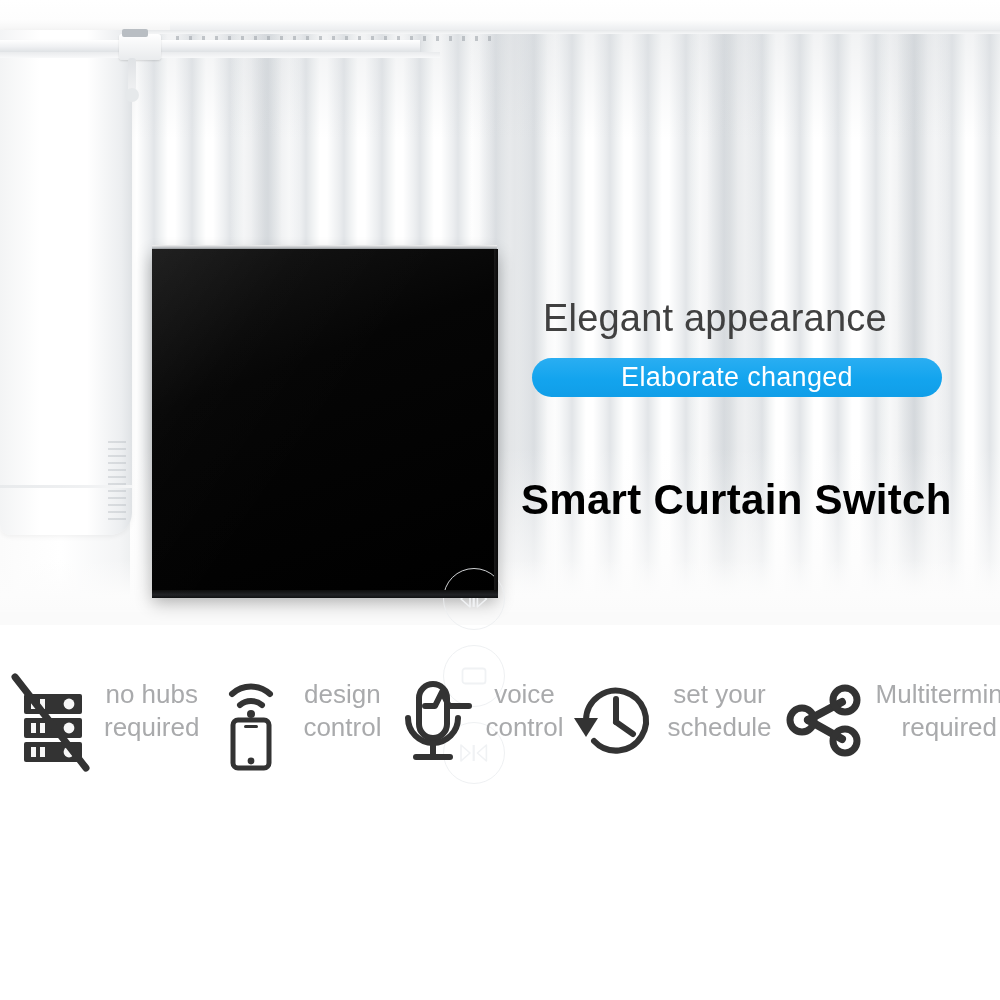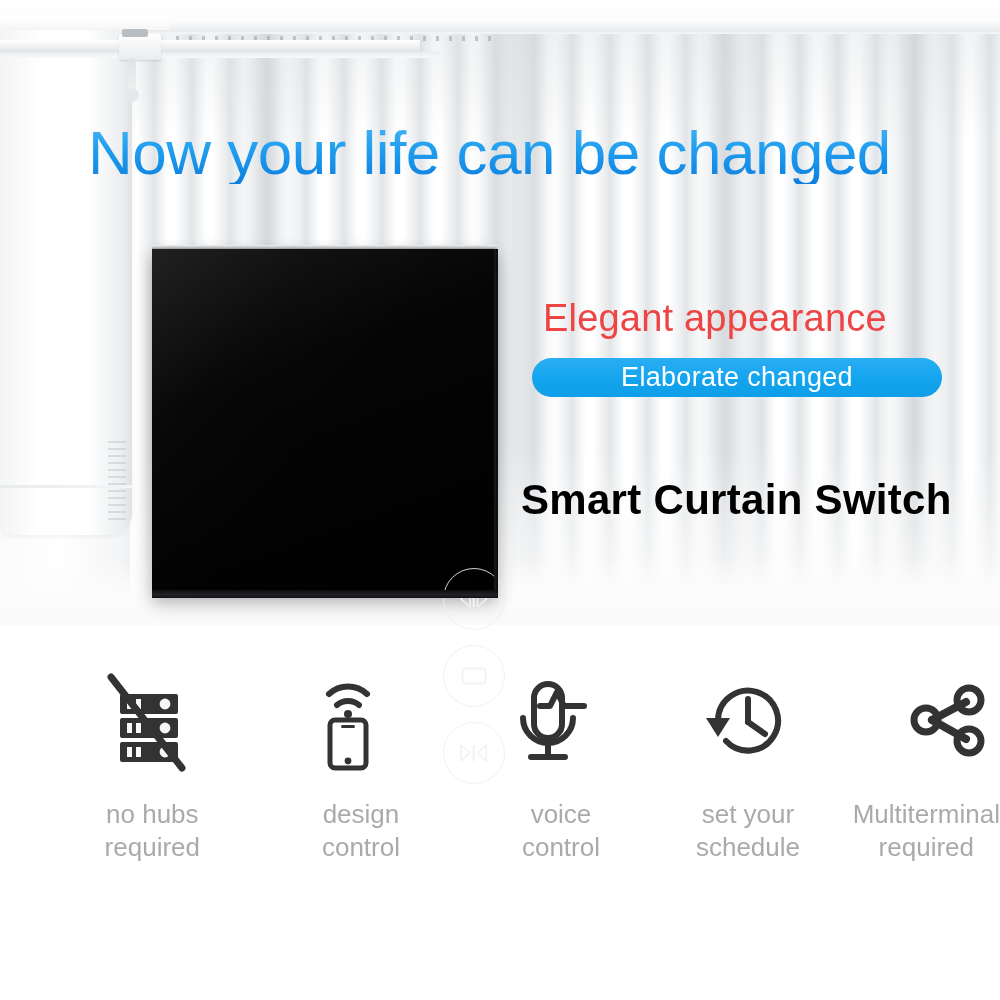--- a/index.html
+++ b/index.html
@@ -248,21 +248,21 @@
   #btn-stop  { left: 291px; top: 396px; }
   #btn-close { left: 291px; top: 473px; }
 
   
   #elegant-text {
     position: absolute;
     left: 543px;
     top: 297px;
     font-size: 38px;
     font-weight: 400;
-    color: #ef4444;
+    color: #404040;
     letter-spacing: 0.2px;
     white-space: nowrap;
   }
   #elaborate-pill {
     position: absolute;
     left: 532px;
     top: 358px;
     width: 410px;
     height: 39px;
     border-radius: 20px;
@@ -294,22 +294,22 @@
     position: absolute;
     left: 0;
     top: 660px;
     width: 1000px;
     height: 265px;
     display: flex;
   }
   .feature {
     flex: 1 1 0;
     display: flex;
-    flex-direction: column;
-    align-items: flex-end;
+    flex-direction: row;
+    align-items: flex-start;
   }
   .feature-icon {
     height: 120px;
     display: flex;
     align-items: center;
     justify-content: center;
   }
   .feature-caption {
     margin-top: 18px;
     text-align: center;
@@ -350,21 +350,20 @@
     <div class="rail-2"></div>
     <div class="carriage"></div>
     <div class="carriage-cap"></div>
     <div class="hanger"></div>
     <div class="hanger-dot"></div>
 
     <div class="photo-fade"></div>
     <div class="photo-edge"></div>
   </div>
 
-  <div id="headline">Now your life can be changed</div>
 
   <div class="panel-bevel-top"></div>
   <div id="switch-panel">
 
     <div class="touch-btn" id="btn-open">
       <svg width="30" height="20" viewBox="0 0 30 20">
         <polygon points="11,2 11,18 2,10" fill="none" stroke="#f0f2f4" stroke-width="1.6" stroke-linejoin="round"></polygon>
         <rect x="13.6" y="2" width="2.2" height="16" fill="#f0f2f4"></rect>
         <polygon points="18.4,2 18.4,18 27.4,10" fill="none" stroke="#f0f2f4" stroke-width="1.6" stroke-linejoin="round"></polygon>
       </svg>

